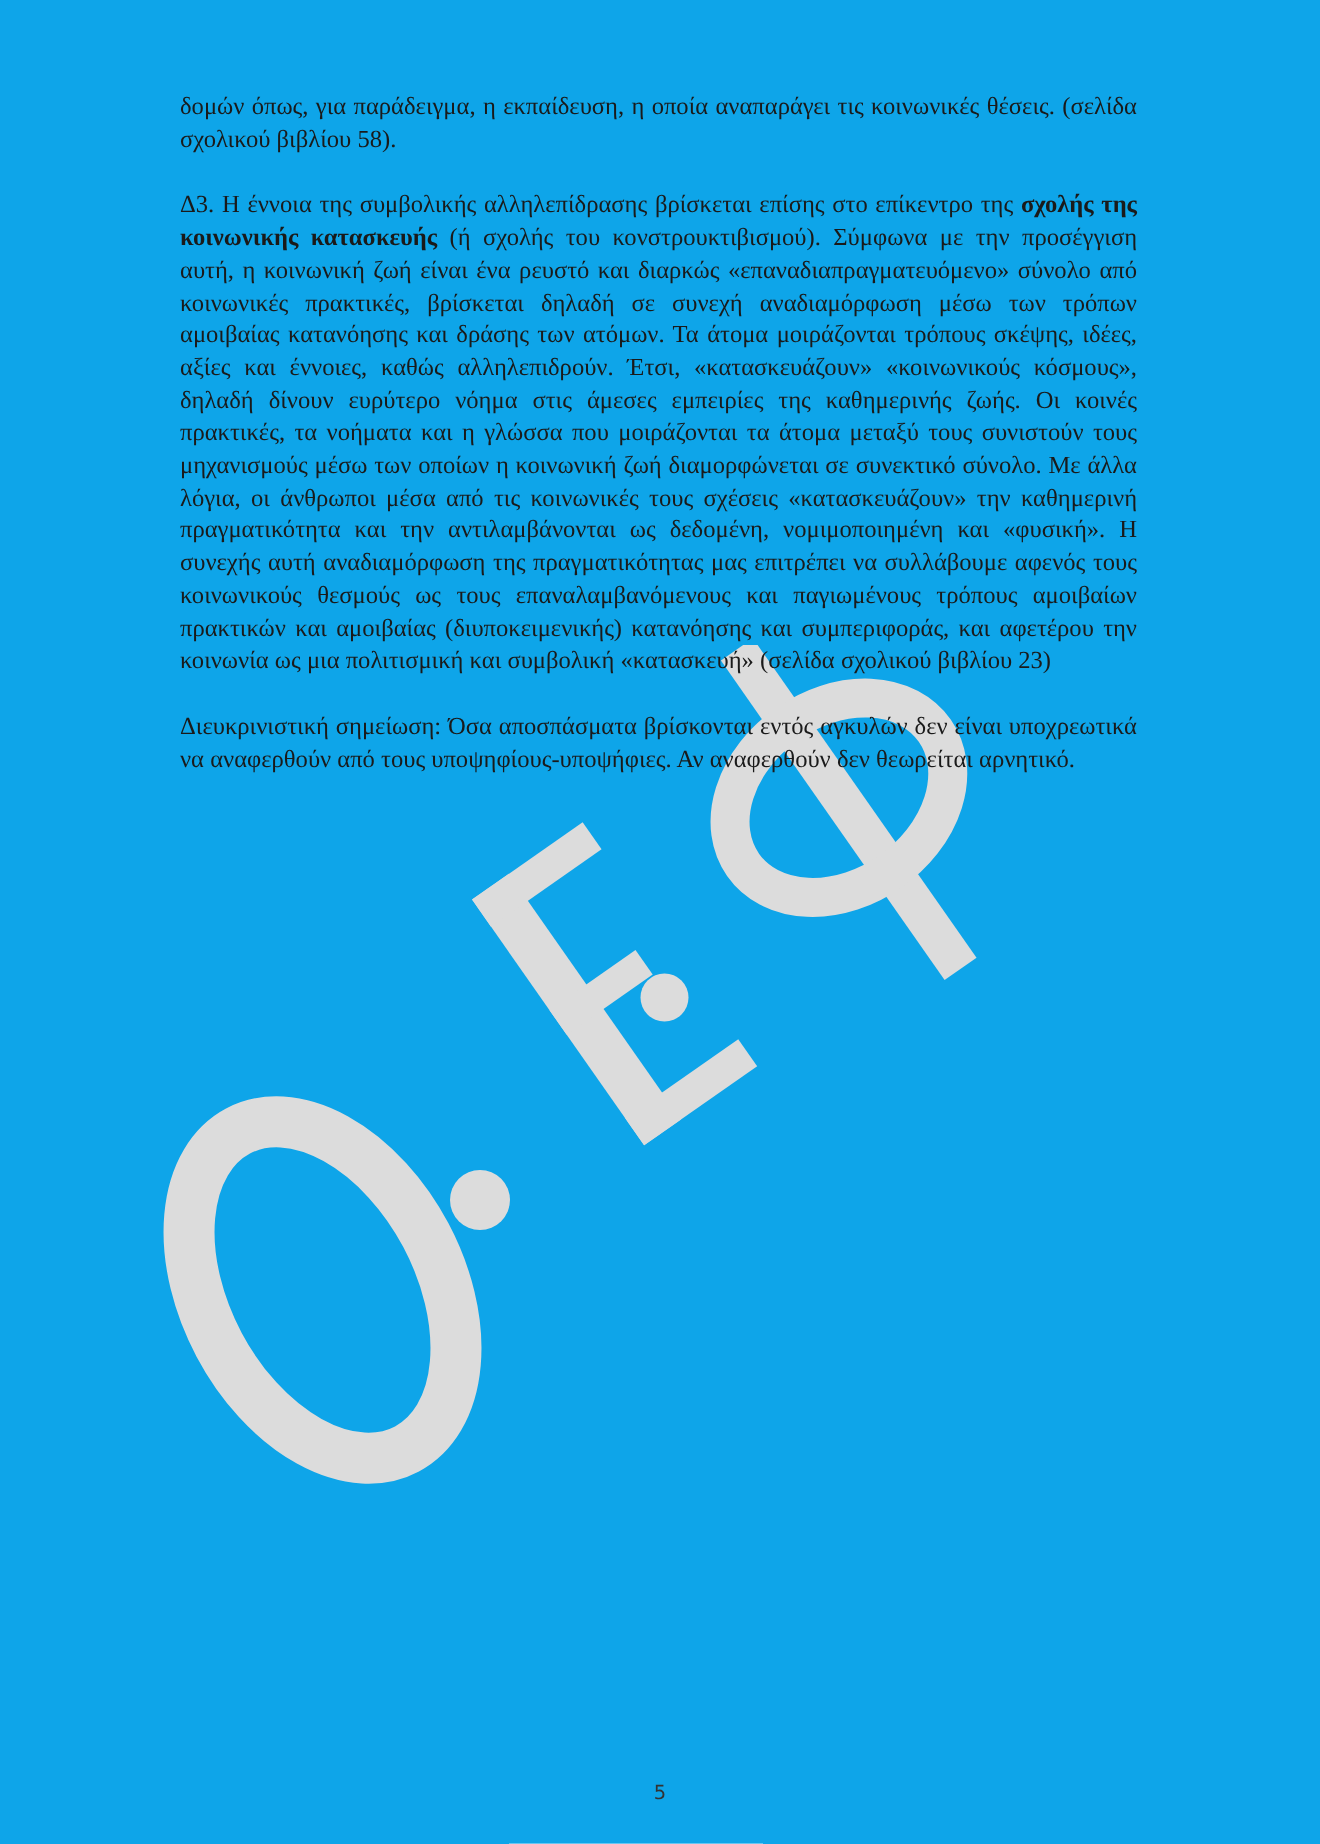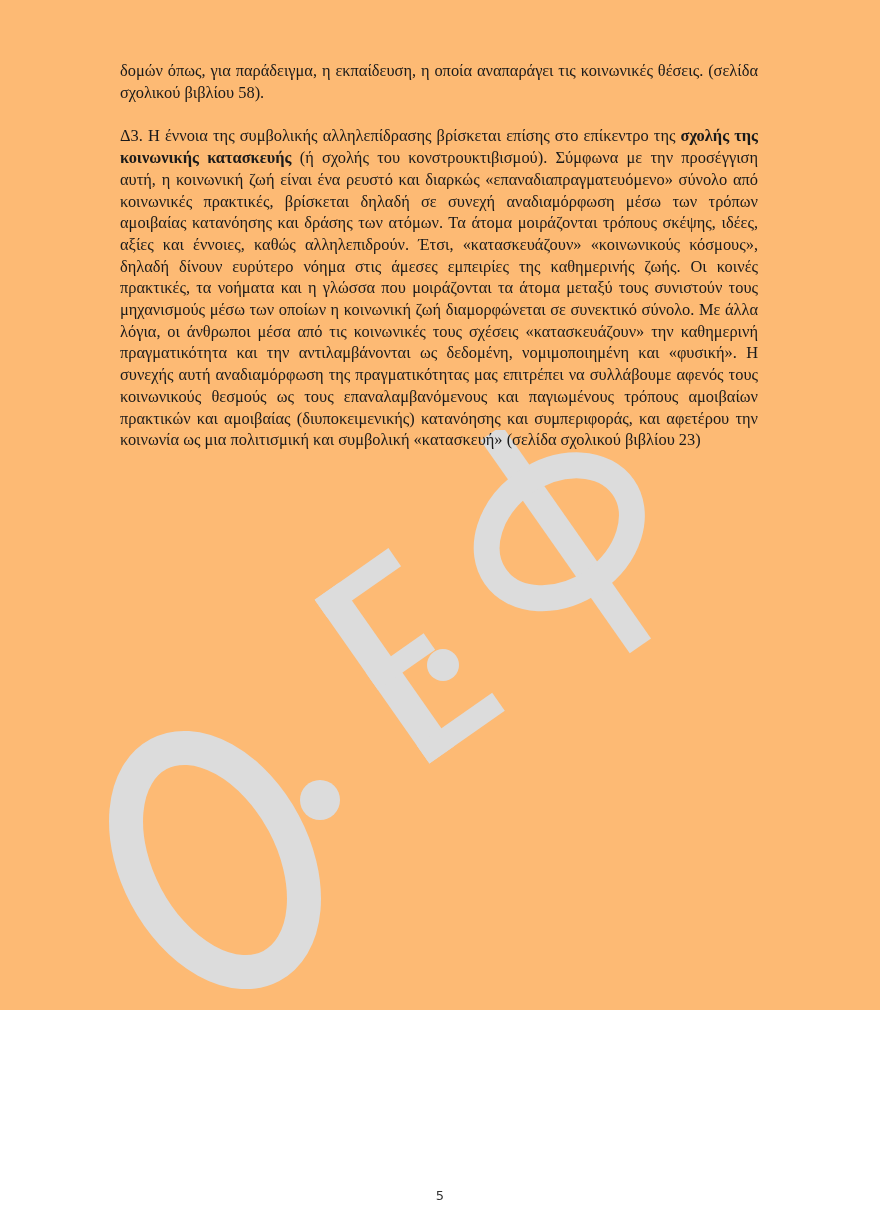--- a/index.html
+++ b/index.html
@@ -12,22 +12,22 @@
       height: 1229px;
       position: relative;
       overflow: hidden;
       font-family: "Liberation Serif", "DejaVu Serif", serif;
       color: #1a1a1a;
     }
     .page {
       position: absolute;
       left: 0; top: 0;
       width: 880px;
-      height: 1010px;
-      background: #fdba74;
+      height: 1229px;
+      background: #0ea5e9;
     }
     .watermark {
       position: absolute;
       left: 95px;
       top: 430px;
       width: 700px;
       height: 560px;
       pointer-events: none;
       z-index: 0;
     }
@@ -92,16 +92,19 @@
 
   <div class="content">
     <p class="para">
       <span>δομών όπως, για παράδειγμα, η εκπαίδευση, η οποία αναπαράγει τις κοινωνικές θέσεις. (σελίδα σχολικού βιβλίου 58).</span>
     </p>
 
     <p class="para">
       <span>Δ3. Η έννοια της συμβολικής αλληλεπίδρασης βρίσκεται επίσης στο επίκεντρο της </span><b>σχολής της κοινωνικής κατασκευής</b><span> (ή σχολής του κονστρουκτιβισμού). Σύμφωνα με την προσέγγιση αυτή, η κοινωνική ζωή είναι ένα ρευστό και διαρκώς «επαναδιαπραγματευόμενο» σύνολο από κοινωνικές πρακτικές, βρίσκεται δηλαδή σε συνεχή αναδιαμόρφωση μέσω των τρόπων αμοιβαίας κατανόησης και δράσης των ατόμων. Τα άτομα μοιράζονται τρόπους σκέψης, ιδέες, αξίες και έννοιες, καθώς αλληλεπιδρούν. Έτσι, «κατασκευάζουν» «κοινωνικούς κόσμους», δηλαδή δίνουν ευρύτερο νόημα στις άμεσες εμπειρίες της καθημερινής ζωής. Οι κοινές πρακτικές, τα νοήματα και η γλώσσα που μοιράζονται τα άτομα μεταξύ τους συνιστούν τους μηχανισμούς μέσω των οποίων η κοινωνική ζωή διαμορφώνεται σε συνεκτικό σύνολο. Με άλλα λόγια, οι άνθρωποι μέσα από τις κοινωνικές τους σχέσεις «κατασκευάζουν» την καθημερινή πραγματικότητα και την αντιλαμβάνονται ως δεδομένη, νομιμοποιημένη και «φυσική». Η συνεχής αυτή αναδιαμόρφωση της πραγματικότητας μας επιτρέπει να συλλάβουμε αφενός τους κοινωνικούς θεσμούς ως τους επαναλαμβανόμενους και παγιωμένους τρόπους αμοιβαίων πρακτικών και αμοιβαίας (διυποκειμενικής) κατανόησης και συμπεριφοράς, και αφετέρου την κοινωνία ως μια πολιτισμική και συμβολική «κατασκευή» (σελίδα σχολικού βιβλίου 23)</span>
     </p>
 
+    <p class="para">
+      <span>Διευκρινιστική σημείωση: Όσα αποσπάσματα βρίσκονται εντός αγκυλών δεν είναι υποχρεωτικά να αναφερθούν από τους υποψηφίους-υποψήφιες. Αν αναφερθούν δεν θεωρείται αρνητικό.</span>
+    </p>
   </div>
 
   <div class="page-number">5</div>
 </div>
 
 </body></html>

